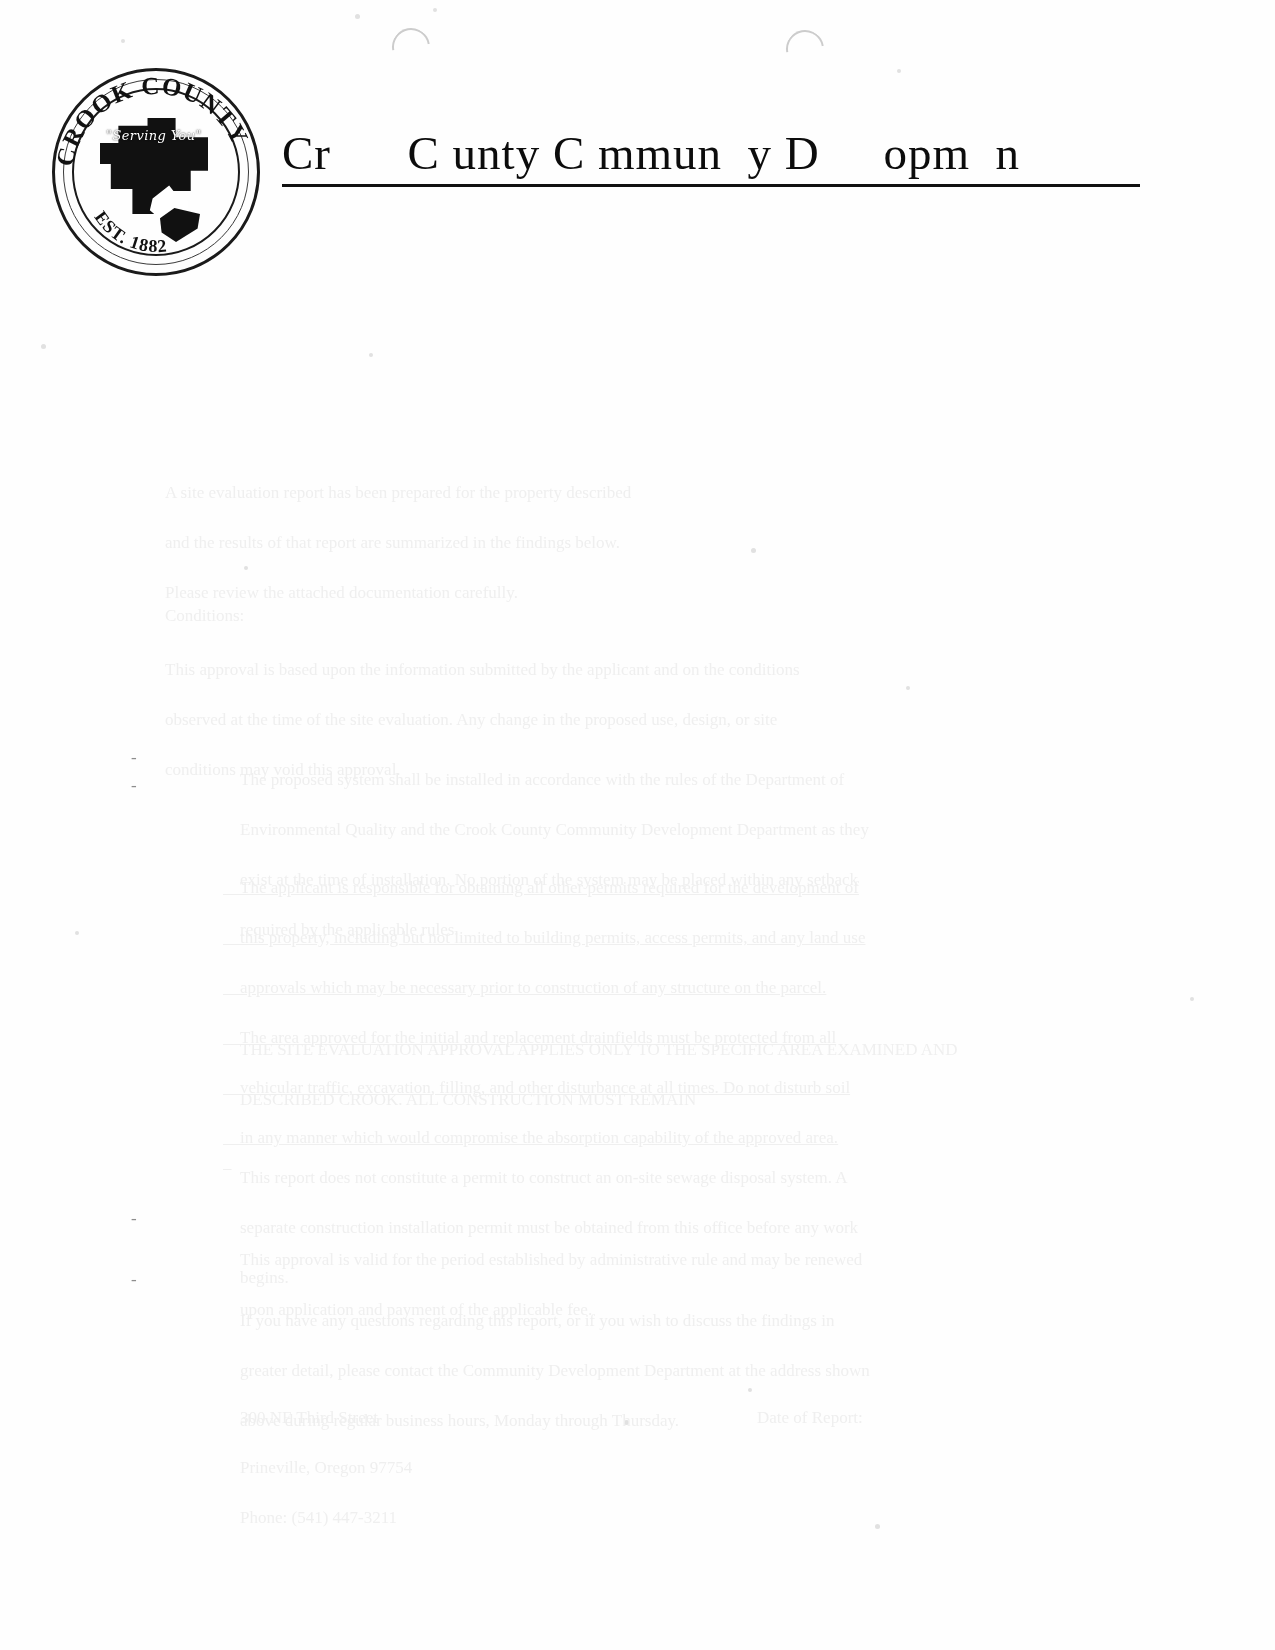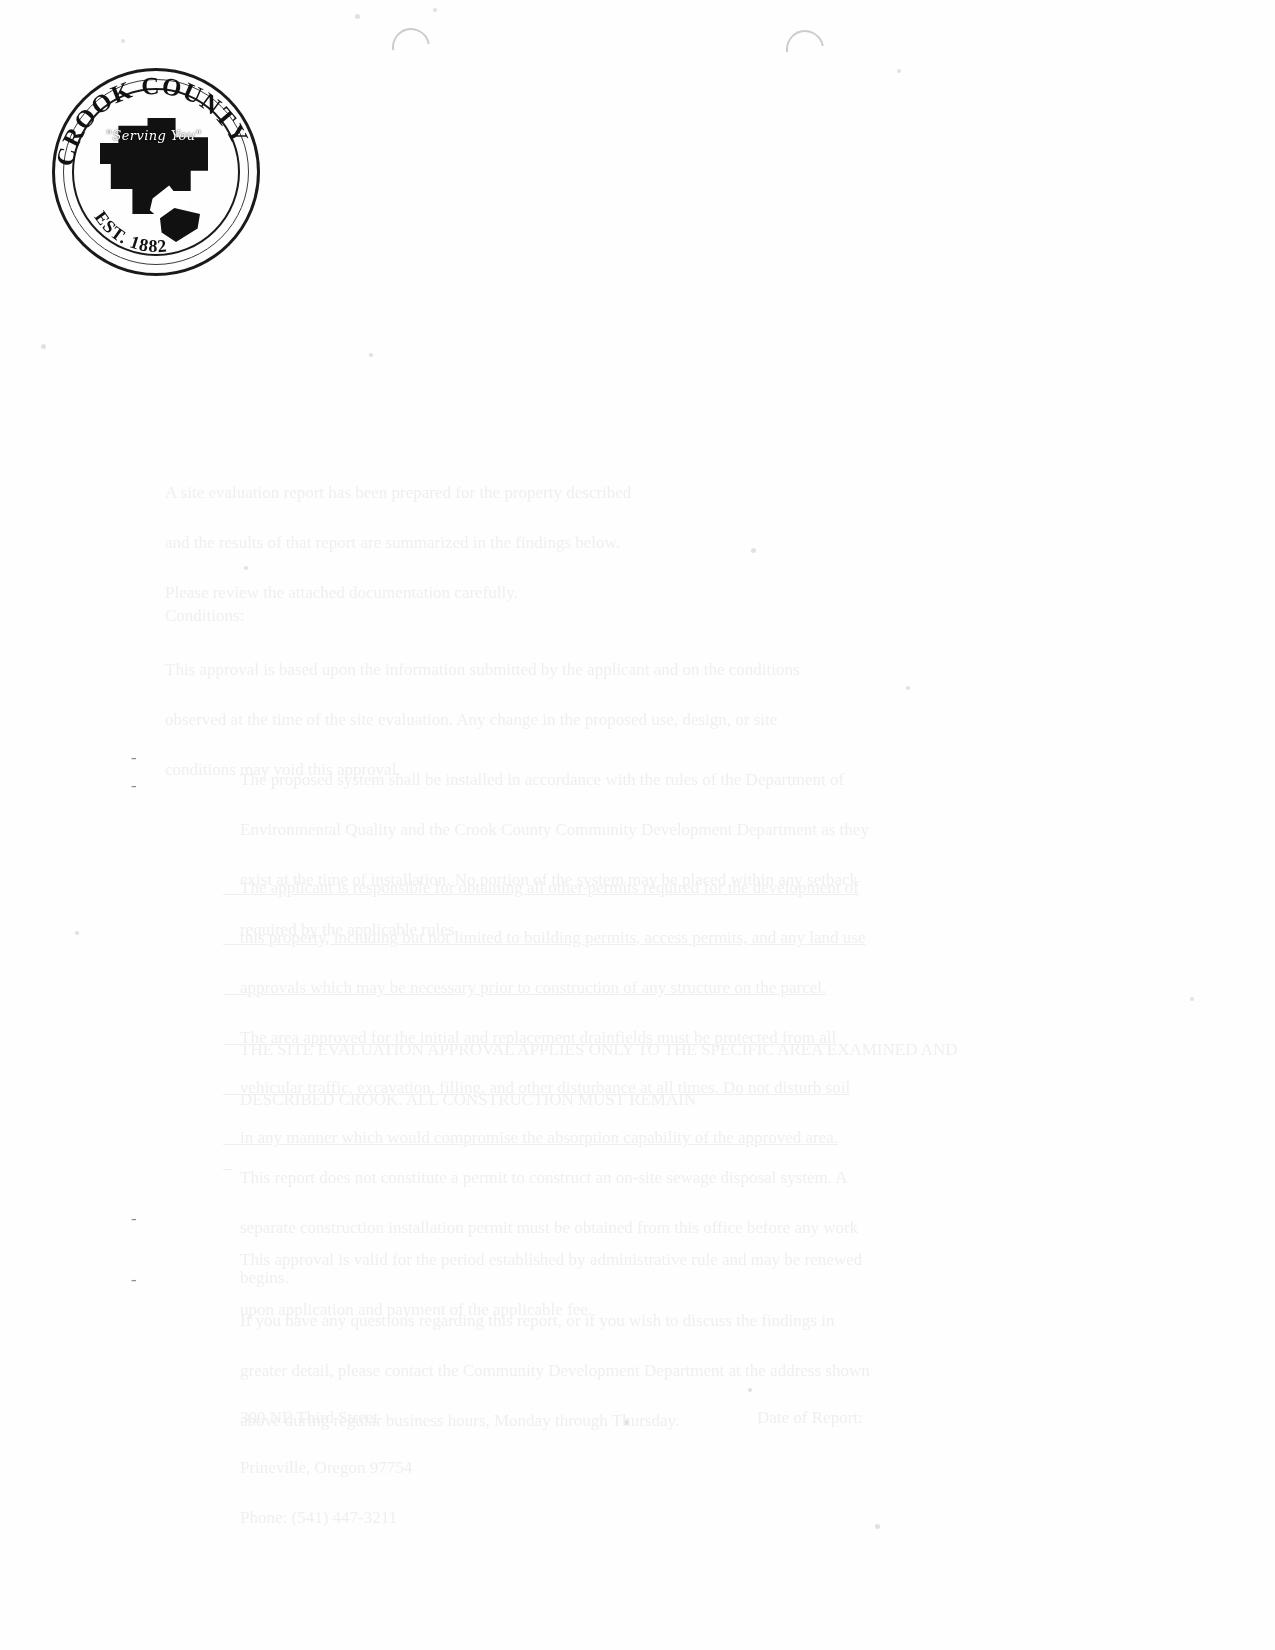--- a/index.html
+++ b/index.html
@@ -196,20 +196,21 @@
       <text font-family="Liberation Serif, serif" font-size="18" font-weight="bold" fill="#111" letter-spacing="1">
         <textPath href="#arcBot" startOffset="17%">EST. 1882</textPath>
       </text>
     </svg>
     <div class="blob"></div>
     <div class="script">"Serving You"</div>
     <div class="hand"></div>
     <div class="hand-dark"></div>
   </div>
 
+  <div class="doc-title">Cr      C unty C mmun  y D     opm  n</div>
 
   <div class="ghost faint" style="left:148px;top:455px;width:900px;">
     <span>A site evaluation report has been prepared for the property described</span><br>
     <span>and the results of that report are summarized in the findings below.</span><br>
     <span>Please review the attached documentation carefully.</span>
   </div>
 
   <div class="ghost faint" style="left:148px;top:578px;">
     <span>Conditions:</span>
   </div>

